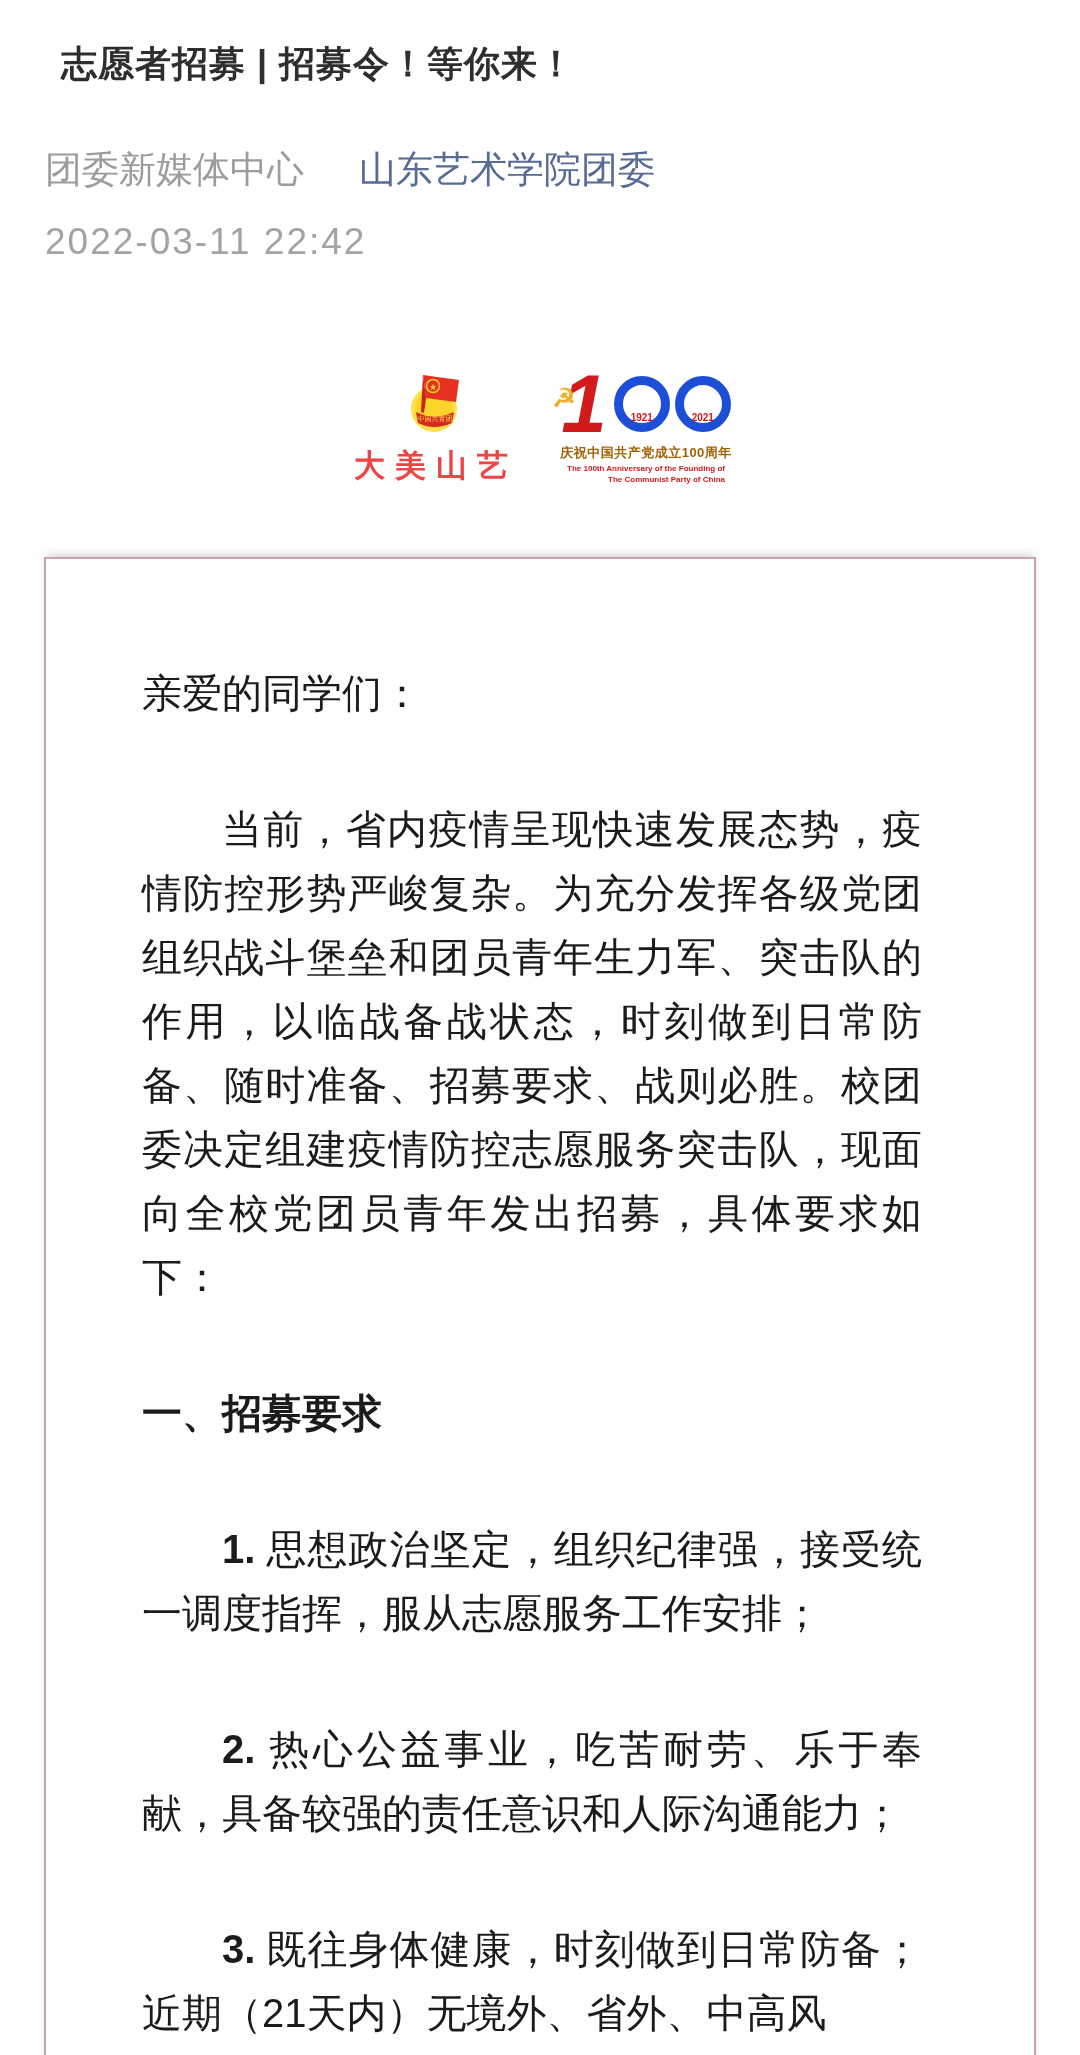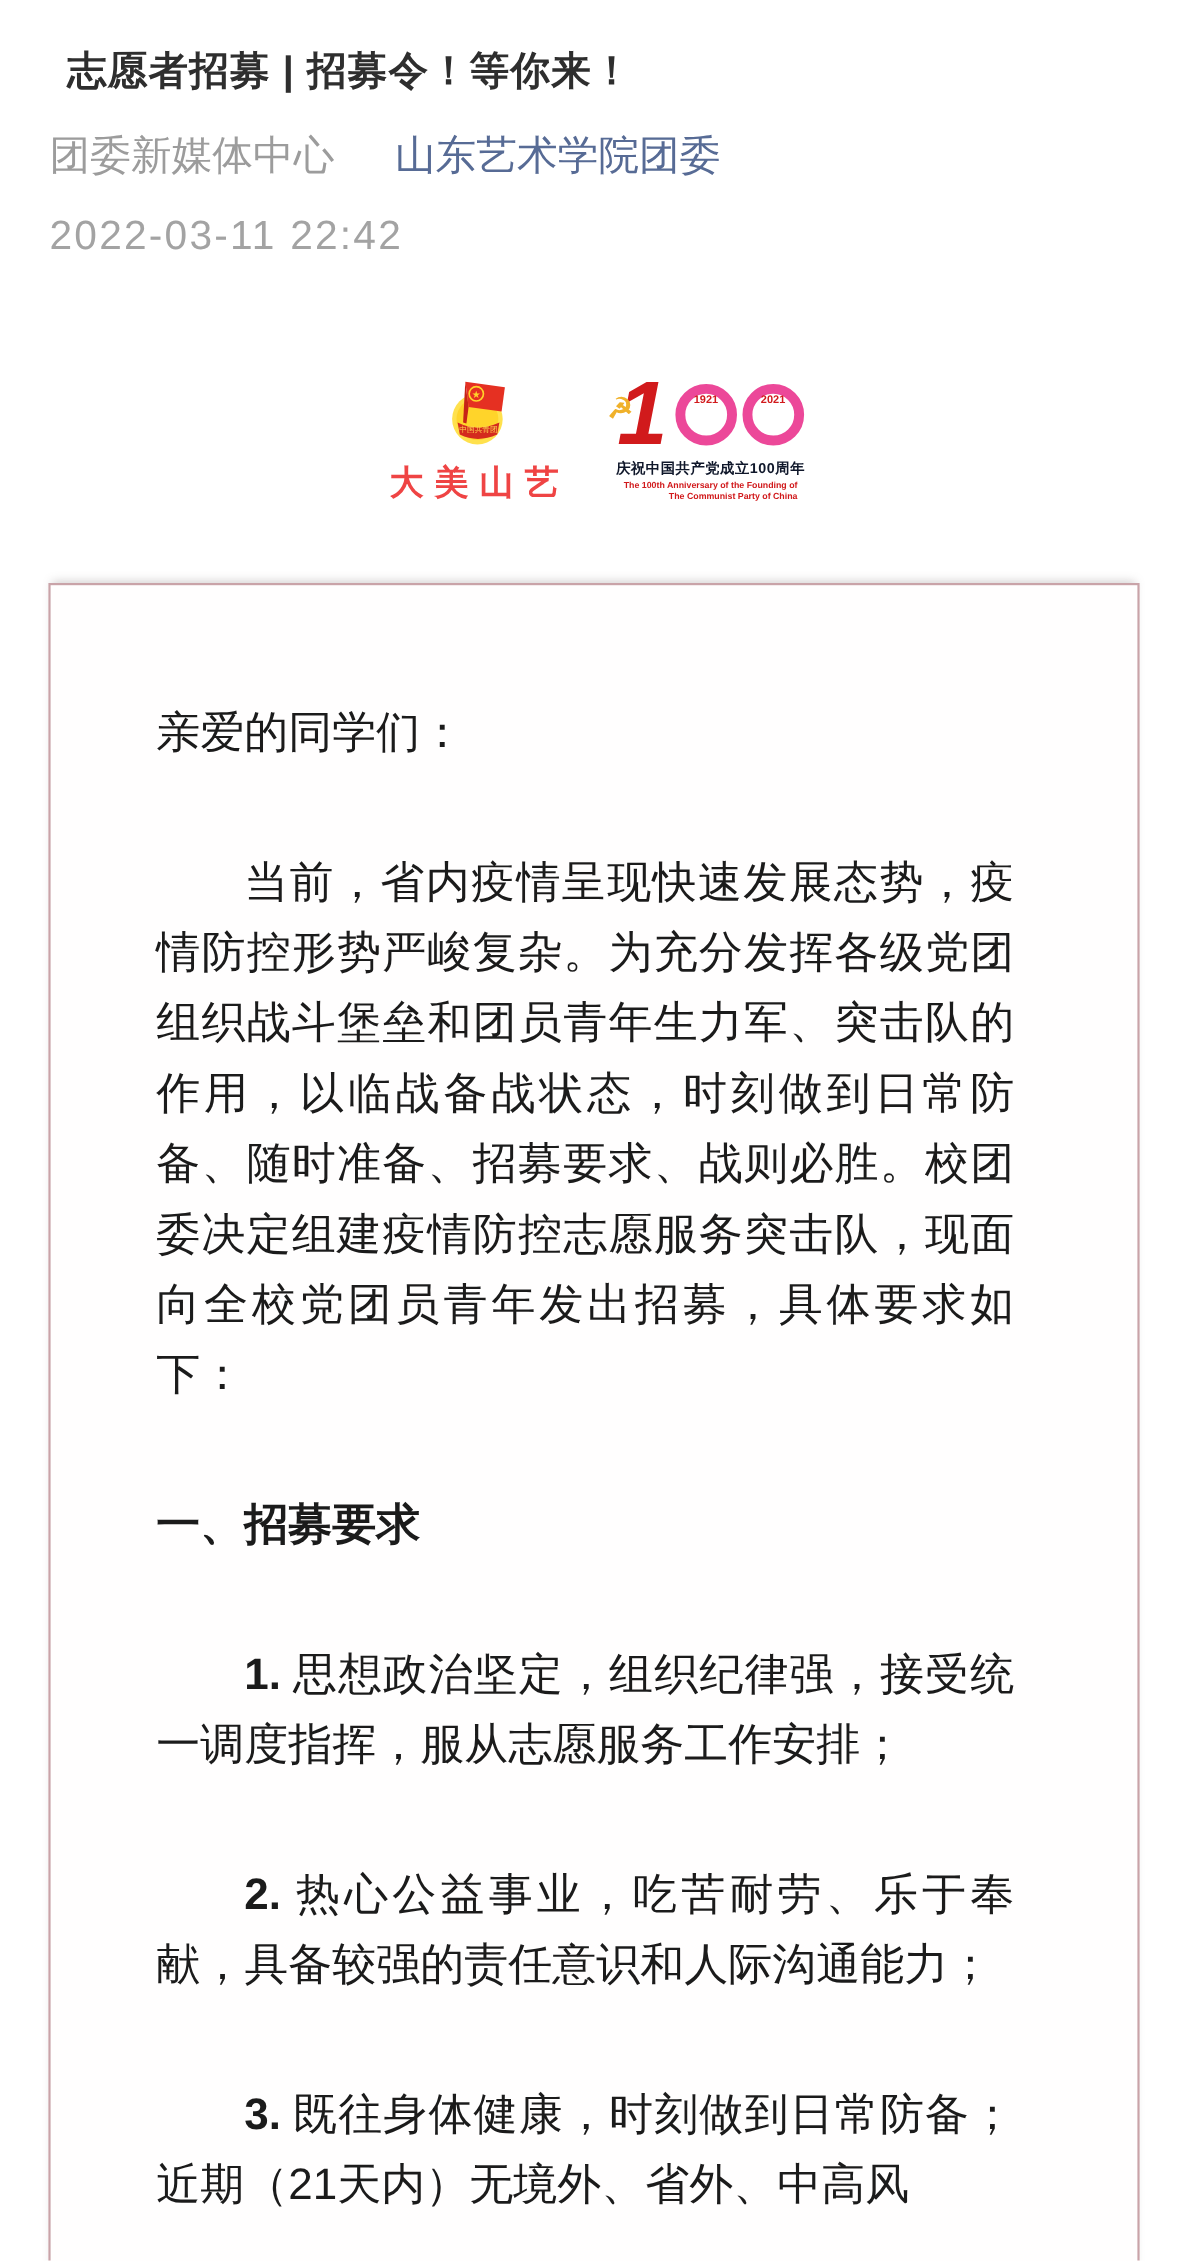--- a/index.html
+++ b/index.html
@@ -8,21 +8,21 @@
     background:#ffffff;
     font-family:"Liberation Sans", sans-serif;
     overflow:hidden;
     position:relative;
   }
   .header{padding:24px 45px 0 45px;}
   .title{
     font-size:36px;font-weight:700;color:#2e2e2e;
     line-height:1.35;letter-spacing:1px;margin:16px;
   }
-  .byline{margin-top:28px;font-size:37px;display:flex;gap:55px;align-items:baseline;}
+  .byline{margin-top:56px;font-size:37px;display:flex;gap:55px;align-items:baseline;}
   .author{color:#9c9c9c;}
   .account{color:#576b95;text-align:center;}
   .date{margin-top:26px;font-size:37px;color:#a3a3a3;letter-spacing:2px;}
 
   
   .logos{margin-top:108px;display:flex;justify-content:center;align-items:center;gap:48px;}
   .league-logo{display:flex;flex-direction:column;align-items:center;}
   .league-caption{
     margin-top:6px;font-size:31px;font-weight:700;
     letter-spacing:10px;color:#ef4444;white-space:nowrap;
@@ -31,26 +31,26 @@
   .anniv-num{display:flex;align-items:center;height:64px;position:relative;}
   .anniv-one{
     font-size:82px;font-weight:900;color:#d11a1c;line-height:60px;
     font-style:italic;margin-right:2px;position:relative;
   }
   .hs-icon{
     position:absolute;top:-6px;left:-9px;font-size:26px;color:#f0b12a;
     font-style:normal;
   }
   .anniv-ring{
-    width:38px;height:38px;border:9px solid #ec4899;border-radius:50%;
-    display:flex;align-items:flex-start;justify-content:center;
+    width:38px;height:38px;border:9px solid #1d4ed8;border-radius:50%;
+    display:flex;align-items:flex-end;justify-content:center;
     margin-left:5px;box-sizing:content-box;
   }
   .anniv-ring span{font-size:10px;color:#d11a1c;font-weight:700;}
-  .anniv-cn{margin-top:8px;font-size:13px;font-weight:700;color:#0f172a;white-space:nowrap;letter-spacing:.5px;}
+  .anniv-cn{margin-top:8px;font-size:13px;font-weight:700;color:#a16207;white-space:nowrap;letter-spacing:.5px;}
   .anniv-en{margin-top:2px;font-size:8px;font-weight:700;color:#d11a1c;text-align:right;line-height:1.3;}
 
   
   .letter{
     margin:70px 44px 0 44px;
     border:2px solid #c9a3a8;
     padding:102px 96px 120px 96px;
     box-shadow:0 -5px 8px -3px rgba(130,120,120,.35);
     min-height:1400px;
     box-sizing:border-box;

